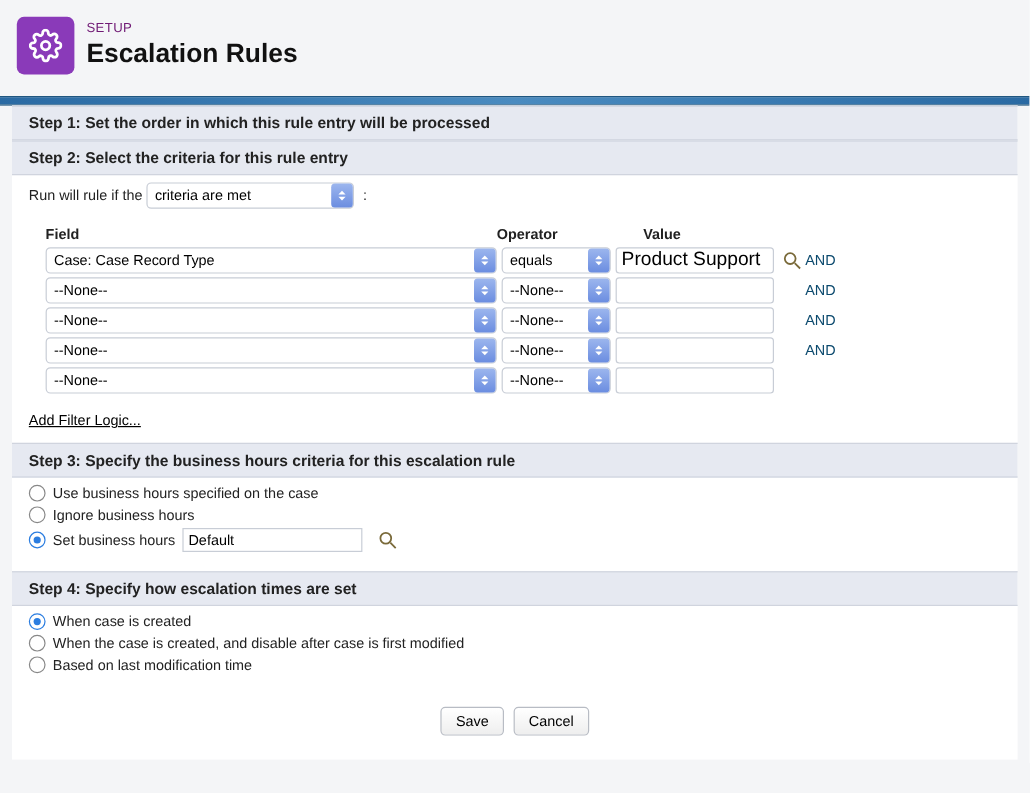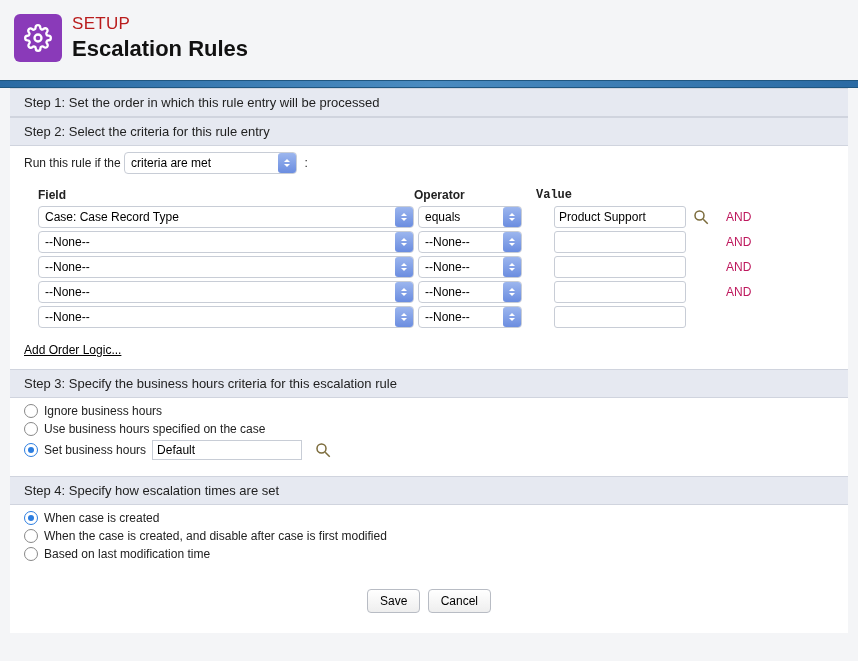--- a/index.html
+++ b/index.html
@@ -20,22 +20,22 @@
     width: 48px; height: 48px;
     background: #8a3ab9;
     border-radius: 6px;
     display: flex;
     align-items: center;
     justify-content: center;
     margin-right: 10px;
   }
   .header-icon svg { width: 28px; height: 28px; }
   .header-text .crumb {
-    color: #b91c1c;
-    font-size: 17px;
+    color: #701a75;
+    font-size: 11px;
     letter-spacing: 0.3px;
     margin-bottom: 2px;
   }
   .header-text .title {
     font-size: 22px;
     font-weight: bold;
     color: #111;
   }
   .ribbon {
     height: 8px;
@@ -44,21 +44,21 @@
     border-bottom: 1px solid #1f5680;
   }
   .content {
     background: #fff;
     margin: 0 10px 10px 10px;
   }
   .step-header {
     background: #e6e9f1;
     border-top: 1px solid #d0d4de;
     border-bottom: 1px solid #d0d4de;
-    font-weight: normal;
+    font-weight: bold;
     font-size: 13px;
     padding: 6px 14px;
   }
   .sort-row {
     display: flex;
     align-items: center;
     padding: 10px 14px 18px 14px;
   }
   .sort-label {
     font-size: 11px;
@@ -137,47 +137,46 @@
     padding: 0 14px 6px 14px;
   }
   .criteria-headers {
     display: flex;
     font-weight: bold;
     font-size: 12px;
     padding: 4px 0;
   }
   .col-field { width: 390px; padding-left: 14px; }
   .col-op { width: 122px; }
-  .col-val { width: 140px; font-family: Liberation Mono, monospace; }
+  .col-val { width: 140px; }
   .criteria-row {
     display: flex;
     align-items: center;
     margin-bottom: 3px;
   }
   .criteria-row .sel-wrap.field { width: 376px; margin-left: 14px; margin-right: 4px; }
   .criteria-row .sel-wrap.field .sel { width: 100%; }
-  .criteria-row .sel-wrap.op { width: 104px; margin-right: 4px; }
+  .criteria-row .sel-wrap.op { width: 91px; margin-right: 4px; }
   .criteria-row .sel-wrap.op .sel { width: 100%; }
   .val-input {
     width: 132px;
     height: 22px;
     border: 1px solid #c8cdd6;
     border-radius: 3px;
     padding: 2px 4px;
-    font-size: 12px;
-    margin-left: 28px;
+    font-size: 16px;
   }
   .lookup {
     margin-left: 6px;
     width: 18px; height: 18px;
   }
   .and-txt {
-    margin-left: 16px;
-    font-size: 12px;
-    color: #be185d;
+    margin-left: 2px;
+    font-size: 12px;
+    color: #0c4a6e;
   }
   .add-filter {
     padding: 6px 14px 12px 14px;
   }
   .add-filter a {
     color: #000;
     text-decoration: underline;
     font-size: 12px;
   }
   .radio-group {
@@ -249,21 +248,21 @@
 </div>
 
 <div class="ribbon"></div>
 
 <div class="content">
 
   <div class="step-header">Step 1: Set the order in which this rule entry will be processed</div>
 
   <div class="step-header">Step 2: Select the criteria for this rule entry</div>
   <div class="run-row">
-    <span>Run this rule if the</span>
+    <span>Run will rule if the</span>
     <span class="sel-wrap">
       <select class="sel" style="width:173px">
         <option>criteria are met</option>
       </select>
       <span class="arrows"></span>
     </span>
     <span class="colon">:</span>
   </div>
 
   <div class="criteria-table">
@@ -311,32 +310,32 @@
     </div>
 
     <div class="criteria-row">
       <span class="sel-wrap field"><select class="sel"><option>--None--</option></select><span class="arrows"></span></span>
       <span class="sel-wrap op"><select class="sel"><option>--None--</option></select><span class="arrows"></span></span>
       <input class="val-input" type="text" value="" style="">
     </div>
   </div>
 
   <div class="add-filter">
-    <a href="#">Add Order Logic...</a>
+    <a href="#">Add Filter Logic...</a>
   </div>
 
   <div class="step-header">Step 3: Specify the business hours criteria for this escalation rule</div>
   <div class="radio-group">
     <label class="radio-row">
       <input type="radio" name="bh" class="radio" style="">
+      <span>Use business hours specified on the case</span>
+    </label>
+    <label class="radio-row">
+      <input type="radio" name="bh" class="radio" style="">
       <span>Ignore business hours</span>
-    </label>
-    <label class="radio-row">
-      <input type="radio" name="bh" class="radio" style="">
-      <span>Use business hours specified on the case</span>
     </label>
     <label class="radio-row">
       <input type="radio" name="bh" class="radio" checked="" style="">
       <span>Set business hours</span>
       <input class="bh-input" type="text" value="Default" style="">
       <span class="lookup" style="margin-left:12px">
         <svg viewBox="0 0 24 24" width="18" height="18" fill="none" stroke="#7a6a3a" stroke-width="2">
             <circle cx="10" cy="10" r="6"></circle>
             <line x1="15" y1="15" x2="21" y2="21"></line>
           </svg>

